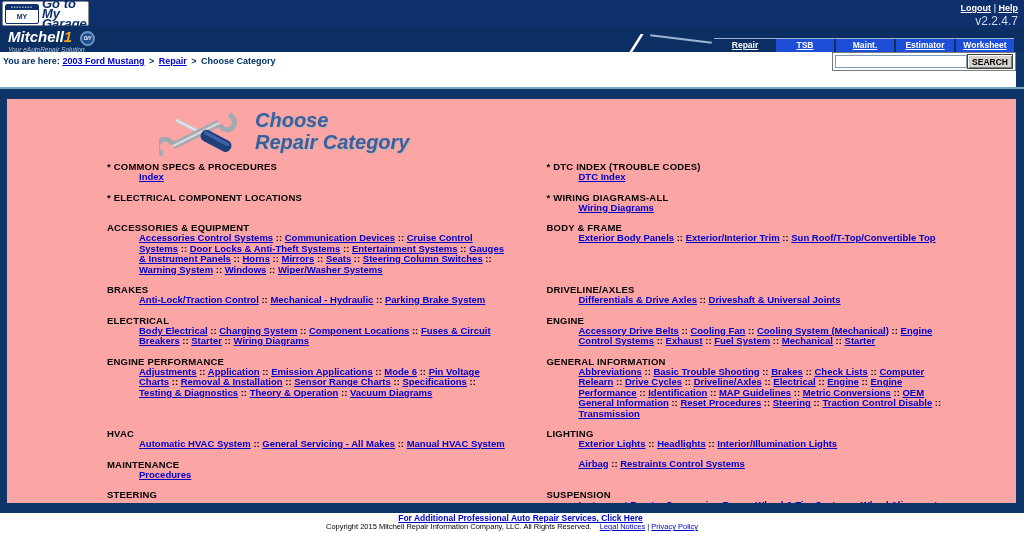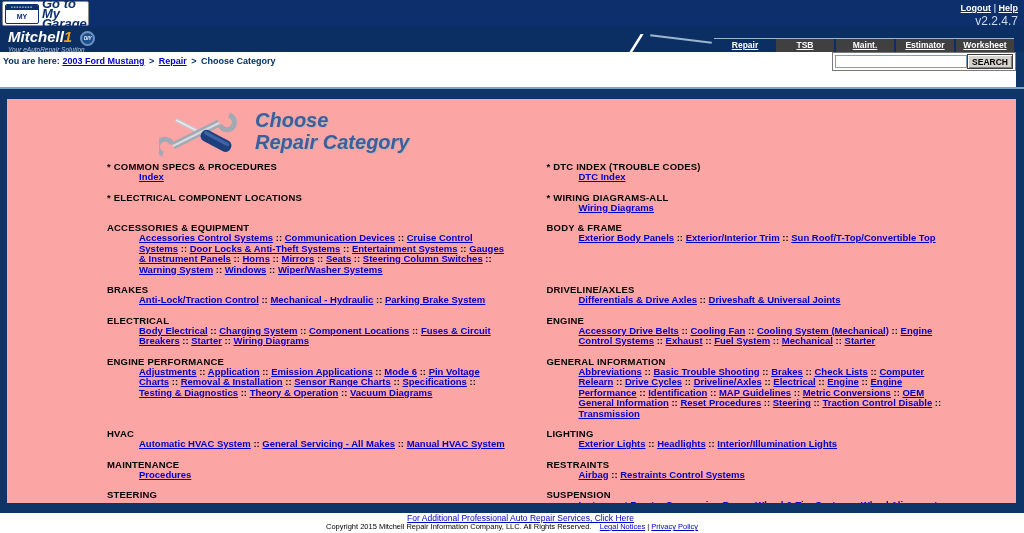--- a/index.html
+++ b/index.html
@@ -25,21 +25,21 @@
   .logo { position:absolute; left:8px; top:1px; cursor:pointer; }
   .logo-text { color:#fff; font-weight:bold; font-style:italic; font-size:15px; line-height:15px; }
   .logo-one { color:#f0a01e; }
   .diy-badge { display:inline-block; vertical-align:middle; width:15px; height:15px; border-radius:50%;
                background:#1d4f8f; border:2px solid #6e93c0; color:#fff; font-size:4.5px; font-weight:bold;
                text-align:center; line-height:11px; margin-left:4px; }
   .tagline { color:#b9c6dd; font-size:6.5px; font-style:italic; margin-top:0px; }
   .slash { position:absolute; right:386px; bottom:0; width:3px; height:18px; background:#fff; transform:skewX(-32deg); }
   .swoosh { position:absolute; right:312px; bottom:12px; width:62px; height:2px; background:#9cb6d0; transform:rotate(7deg); }
   .tabs { position:absolute; right:10px; bottom:0; display:flex; border-top:1px solid #9cb6d0; }
-  .tab { display:block; width:60px; height:13px; background:#404040; border-left:2px solid #0b2f63;
+  .tab { display:block; width:60px; height:13px; background:#1d4ed8; border-left:2px solid #0b2f63;
          color:#fff; font-size:8.5px; font-weight:bold; text-align:center; line-height:13px;
          text-decoration:underline; cursor:pointer; }
   .tab.active { background:#0b2f63; }
 
   
   .crumb-row { position:relative; height:35px; background:#fff; font-size:9px; color:#003063;
                padding:4px 0 0 3px; }
   .crumb-row { margin-right:8px; }
   .crumb-wrap { background:#0e3568; }
   .crumb-prefix { font-weight:bold; }
@@ -66,21 +66,21 @@
   .cats { display:grid; grid-template-columns:1fr 1fr; column-gap:40px; row-gap:9px;
           padding:4px 70px 0 100px; }
   .cat-row { display:contents; }
   .cat-head { font-size:9.5px; font-weight:bold; color:#000; line-height:11px; letter-spacing:0.2px; }
   .cat-links { font-size:9.5px; font-weight:bold; color:#000; line-height:10.5px;margin-left:32px; }
   .cat-links a { color:#0000cc; text-decoration:underline; }
 
   
   .footer-white { height:23px; background:#fff; text-align:center; overflow:hidden; padding-top:1px; }
   .foot-services { font-size:8.5px; line-height:9px; }
-  .foot-services a { color:#0000cc; font-weight:normal; text-decoration:underline;padding-left:17px; }
+  .foot-services a { color:#0000cc; font-weight:bold; text-decoration:underline;padding-left:17px; }
   .foot-copy { font-size:7.5px; line-height:8.5px; color:#000; }
   .foot-copy a { color:#0000cc; text-decoration:underline; }
   .foot-top { font-size:8.5px; line-height:9px; }
   .foot-top a { color:#0000cc; font-weight:bold; text-decoration:underline; }
   .footer-teal { height:13px; background:#156b85; }
 </style>
 </head>
 <body>
 
 <div class="topbar">
@@ -228,21 +228,20 @@
           <div class="cat-head">LIGHTING</div>
           <div class="cat-links"><a href="#">Exterior Lights</a> :: <a href="#">Headlights</a> :: <a href="#">Interior/Illumination Lights</a></div>
         </div>
       </div>
       <div class="cat-row">
         <div class="cat">
           <div class="cat-head">MAINTENANCE</div>
           <div class="cat-links"><a href="#">Procedures</a></div>
         </div>
         <div class="cat">
-          <div class="cat-head">RESTRAINTS</div>
           <div class="cat-links"><a href="#">Airbag</a> :: <a href="#">Restraints Control Systems</a></div>
         </div>
       </div>
       <div class="cat-row">
         <div class="cat">
           <div class="cat-head">STEERING</div>
         </div>
         <div class="cat">
           <div class="cat-head">SUSPENSION</div>
           <div class="cat-links"><a href="#">Instrument Front</a> :: <a href="#">Suspension Rear</a> :: <a href="#">Wheel &amp; Tire System</a> :: <a href="#">Wheel Alignment</a></div>

